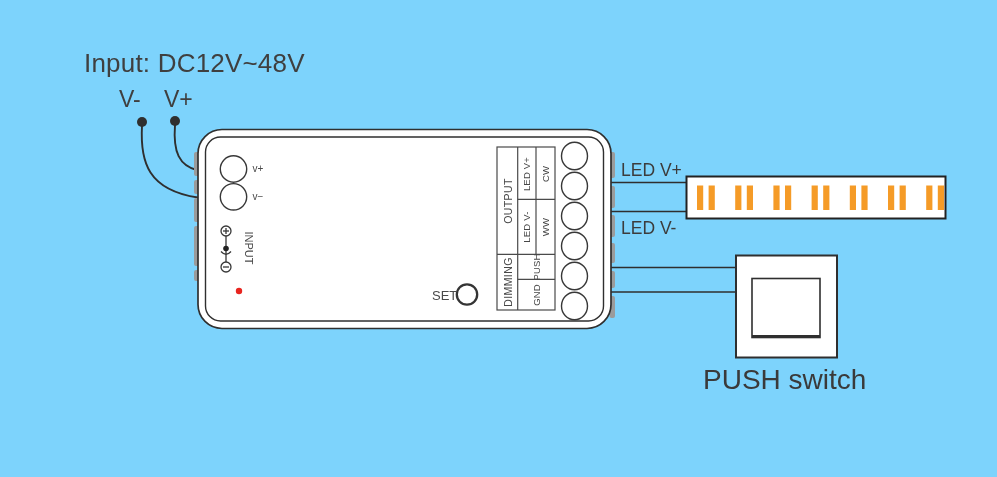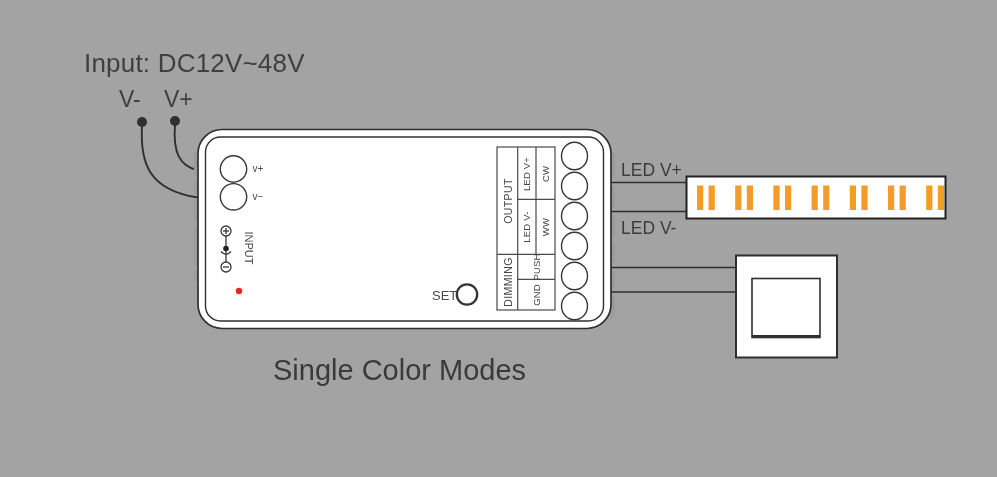--- a/index.html
+++ b/index.html
@@ -1,19 +1,19 @@
 <!DOCTYPE html>
 <html><head>
 <meta charset="utf-8">
 <style>
   html,body{margin:0;padding:0;background:#ffffff;}
   .stage{
     position:relative;
     width:997px;height:477px;
-    background:#a3a3a3;
+    background:#7dd3fc;
     font-family:"Liberation Sans", sans-serif;
     color:#3d3d3d;
     overflow:hidden;
   }
   .stage svg{position:absolute;left:0;top:0;}
   .lbl{position:absolute;white-space:nowrap;line-height:1;}
   .big{font-size:26px;letter-spacing:0.2px;color:#3f3f3f;}
   .med{font-size:23px;color:#3f3f3f;}
   .caption{font-size:29px;color:#3a3a3a;}
   .wirelbl{font-size:17.5px;color:#3c3c3c;}
@@ -136,15 +136,15 @@
   <div class="lbl cell rot" style="left:527px;top:173.5px;">LED V+</div>
   <div class="lbl cell rot" style="left:545.5px;top:173.5px;">CW</div>
   <div class="lbl cell rot" style="left:527px;top:226.5px;">LED V-</div>
   <div class="lbl cell rot" style="left:545.5px;top:226.5px;">WW</div>
   <div class="lbl cell rot" style="left:536.5px;top:266.8px;">PUSH</div>
   <div class="lbl cell rot" style="left:536.5px;top:294.5px;">GND</div>
 
   <div class="lbl wirelbl" style="left:621px;top:162px;">LED V+</div>
   <div class="lbl wirelbl" style="left:621px;top:220px;">LED V-</div>
 
-  <div class="lbl caption" style="left:273px;top:356px;">Single Color Modes</div>
+  <div class="lbl caption" style="left:703px;top:366px;font-size:28px;">PUSH switch</div>
 
 </div>
 
 </body></html>

